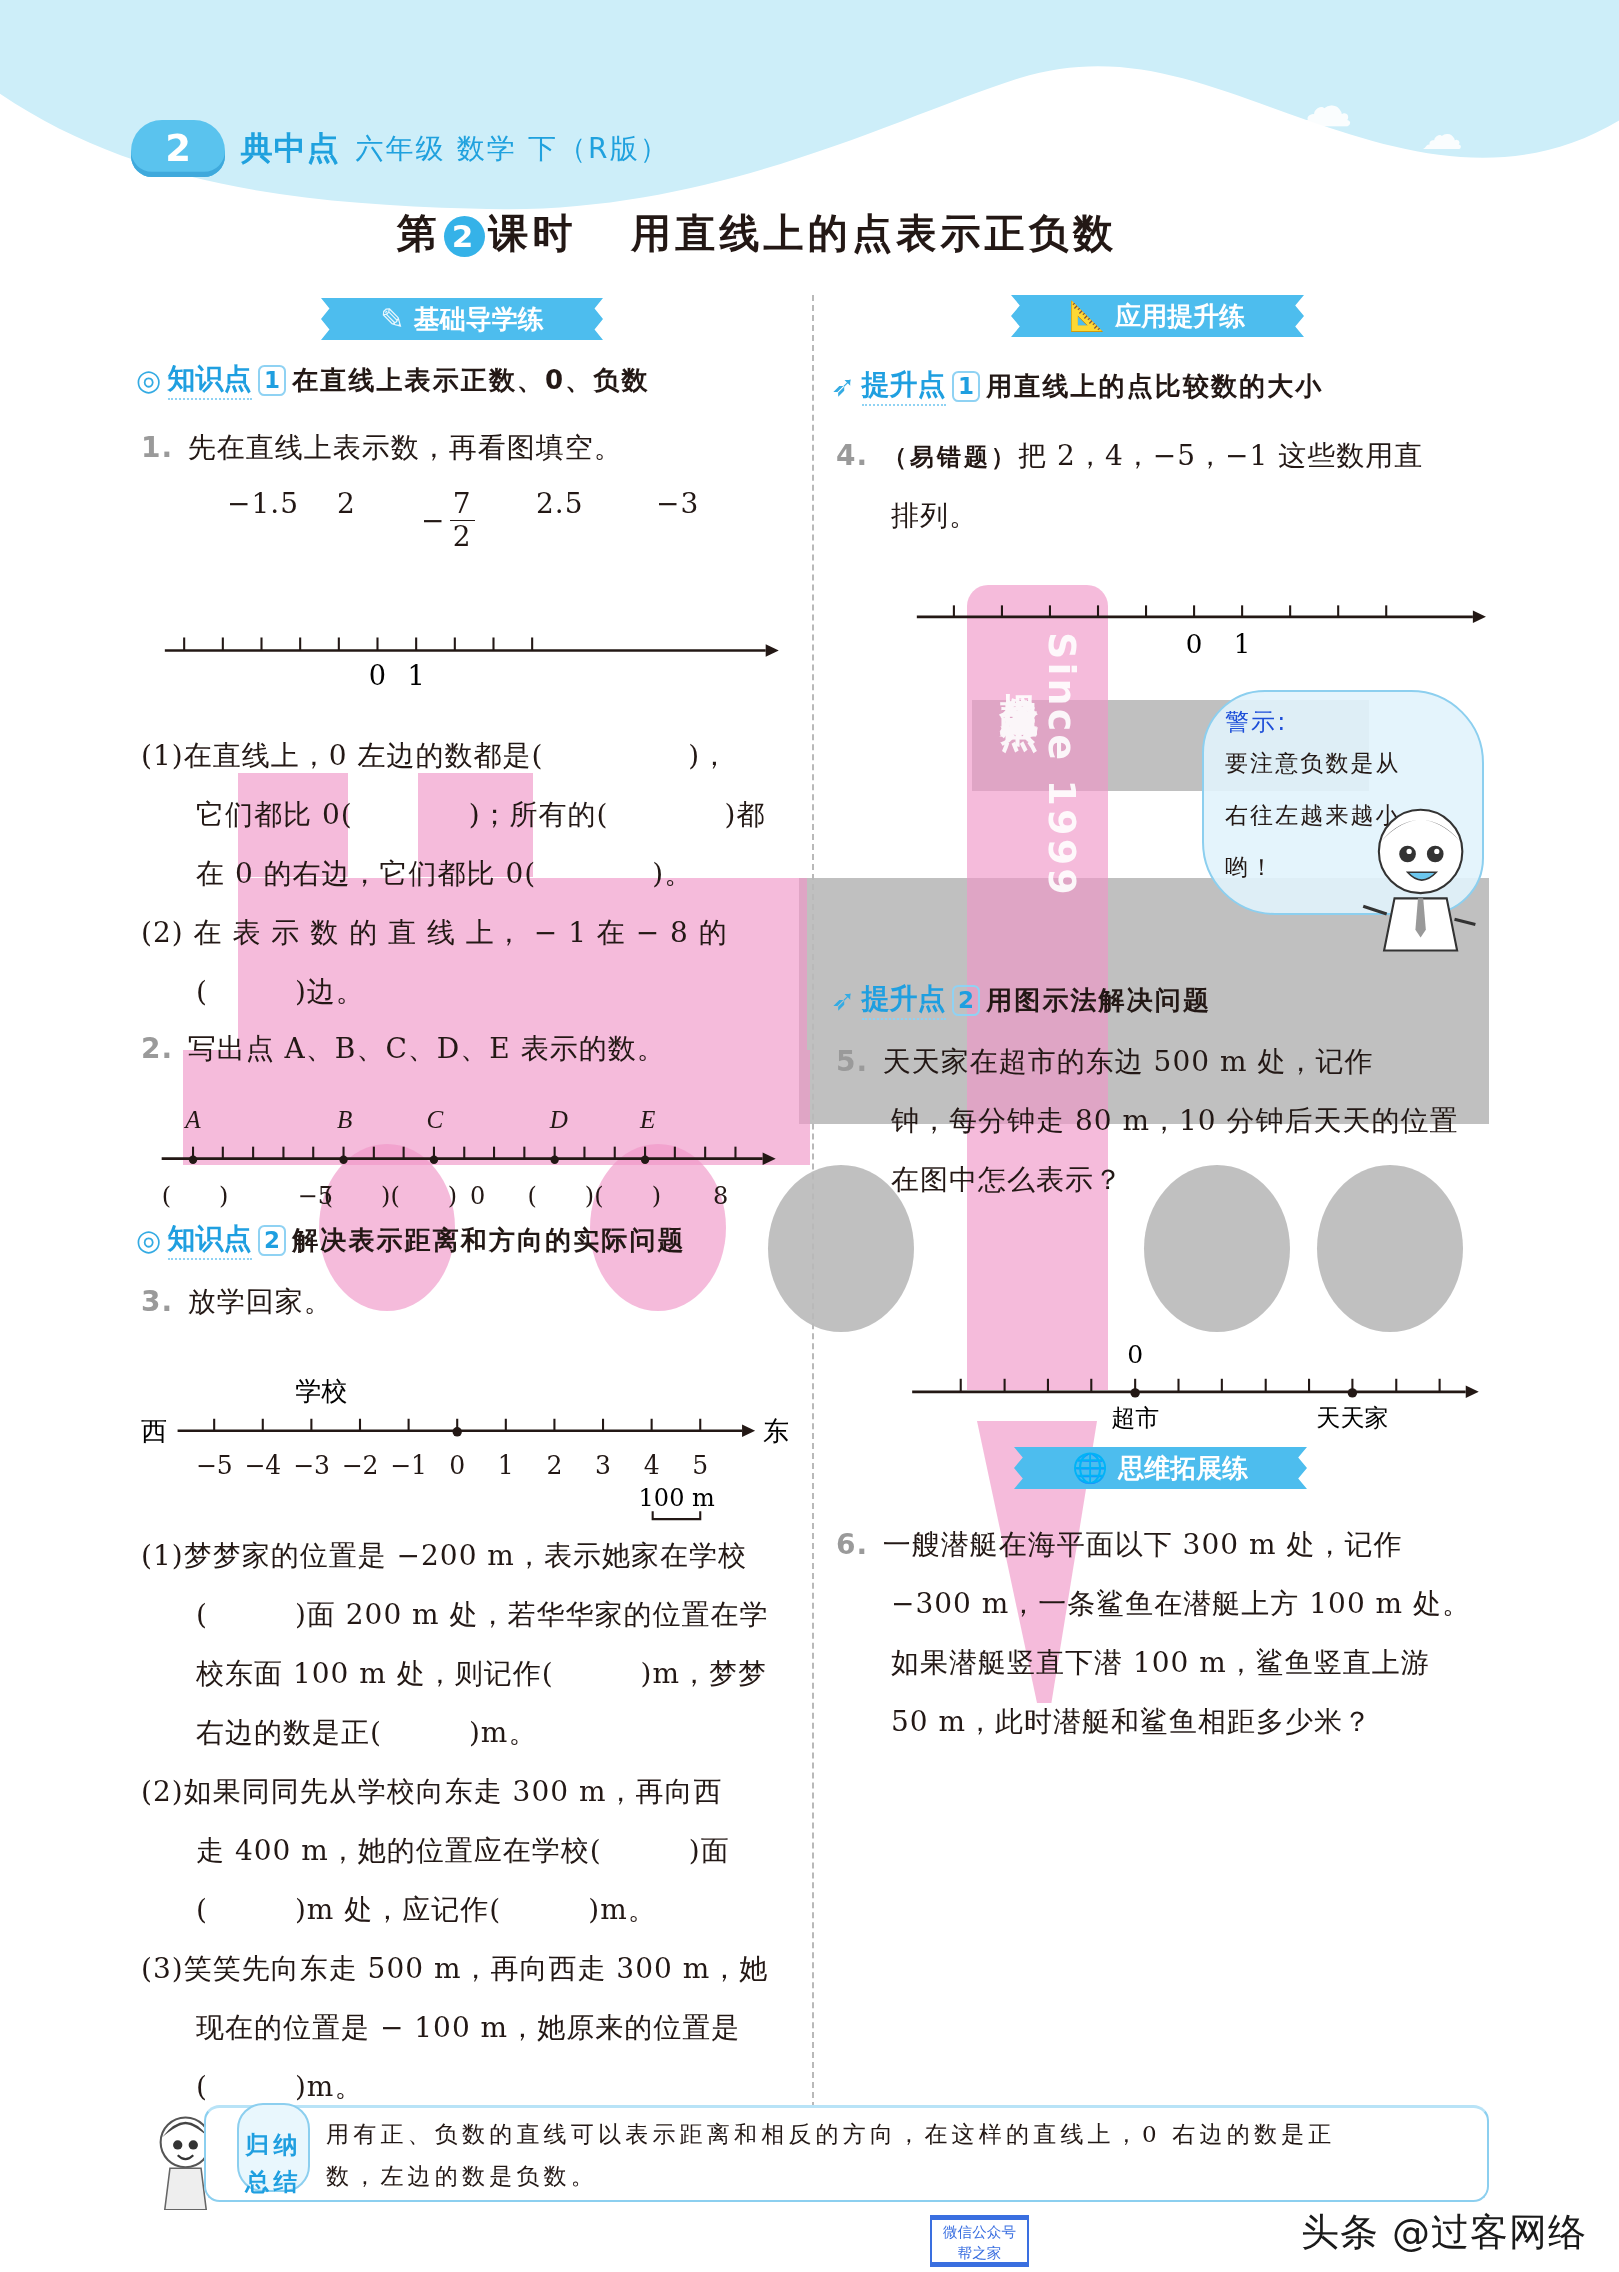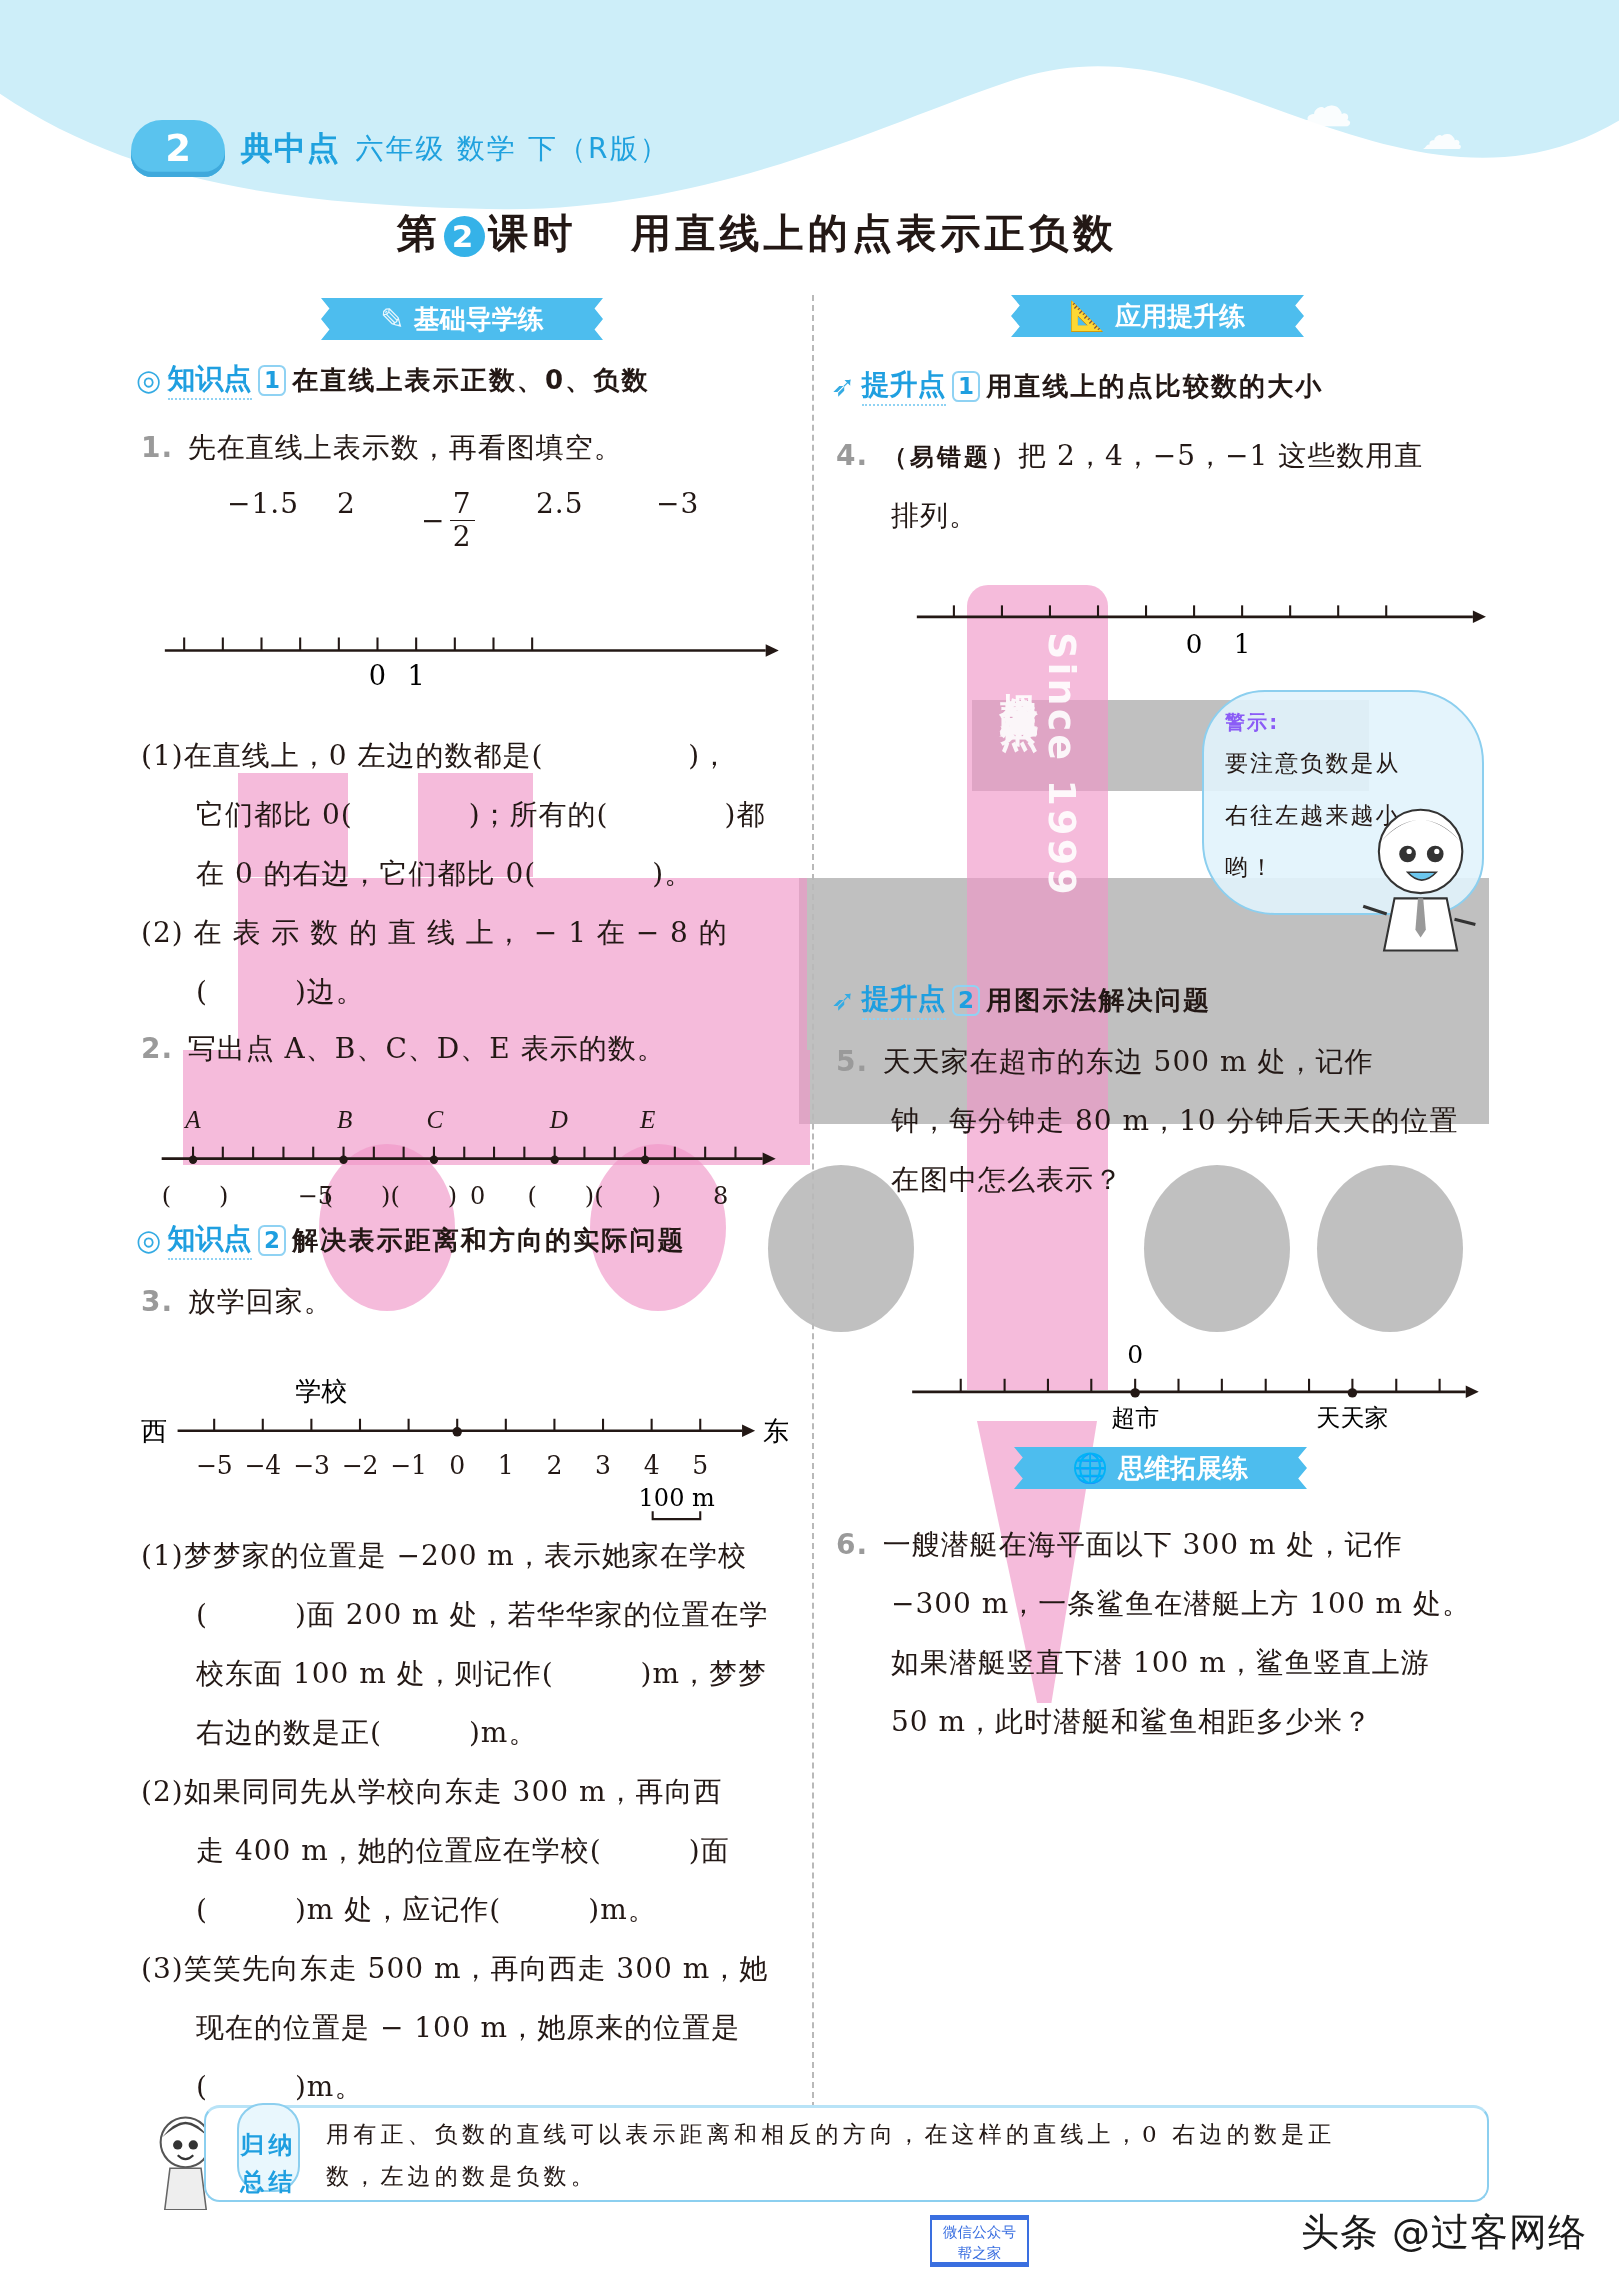--- a/index.html
+++ b/index.html
@@ -38,25 +38,25 @@
   .kp-title { font-size: 26px; font-weight: bold; color: #231815; letter-spacing: 2.1px; }
 
   .q { position: absolute; font-size: 28px; line-height: 59px; letter-spacing: 1px; }
   .qnum { font-family: "DejaVu Sans", sans-serif; font-weight: bold; color: #9a9a9a; margin-right: 14.6px; }
   .indent { padding-left: 55px; }
   .tag { font-weight: bold; font-size: 24px; letter-spacing: 3.1px; }
 
   .numline { position: absolute; }
 
   .tip { position: absolute; left: 1202px; top: 690px; width: 282px; height: 225px; background: rgba(225,243,252,.9); border: 2.6px solid #8ccfef; border-radius: 63px 73px 57px 73px; padding: 15.7px 21px; font-size: 23px; line-height: 52px; letter-spacing: 2.1px; }
-  .tip-title { color: #8b5cf6; font-family: "DejaVu Sans", sans-serif; font-weight: bold; font-size: 20px; line-height: 29px; }
+  .tip-title { color: #1d4ed8; font-family: "DejaVu Sans", sans-serif; font-weight: normal; font-size: 24px; line-height: 29px; }
   .kid { position: absolute; left: 1358px; top: 794px; width: 120px; height: 167px; }
 
   .summary { position: absolute; left: 204px; top: 2105px; width: 1285px; height: 97px; border: 2.1px solid #8ccfef; border-top: 3.1px solid #b8e3f7; border-radius: 15.7px; background: #fff; padding: 5.2px 21px 5.2px 120px; font-size: 23px; line-height: 42px; letter-spacing: 4.2px; }
-  .summary-tag { position: absolute; left: 31px; top: -5.2px; width: 63px; height: 89px; border: 2.1px solid #8ccfef; border-radius: 26px; background: #e9f7fd; color: #1f9fe0; font-family: "DejaVu Sans", sans-serif; font-weight: bold; font-size: 24px; text-align: center; line-height: 37px; padding-top: 22px; }
+  .summary-tag { position: absolute; left: 31px; top: -5.2px; width: 73px; height: 89px; border: 2.1px solid #8ccfef; border-radius: 26px; background: #e9f7fd; color: #1f9fe0; font-family: "DejaVu Sans", sans-serif; font-weight: bold; font-size: 24px; text-align: center; line-height: 37px; padding-top: 22px; }
   .summary-kid { position: absolute; left: 157px; top: 2111px; width: 57px; height: 99px; }
 
   .stamp { position: absolute; left: 930px; top: 2215px; width: 99px; height: 52px; border: 2.1px solid #3a6fe0; border-top-width: 5.2px; border-bottom-width: 5.2px; color: #3a6fe0; font-size: 14.6px; text-align: center; line-height: 21px; padding-top: 1px; }
   .source { position: absolute; left: 1301px; top: 2207px; font-family: "DejaVu Sans", sans-serif; font-size: 38px; color: #1a1a1a; letter-spacing: 1px; }
 </style>
 </head>
 <body>
 
 <svg class="header-bg" data-name="header-wave-background" viewBox="0 0 3100 420" preserveAspectRatio="none">
   <path d="M0 0 H3100 V230 C2900 350 2700 300 2500 230 C2300 160 2150 90 1950 150 C1700 230 1350 420 900 400 C550 390 250 350 0 180 Z" fill="#cdeef9"></path>

